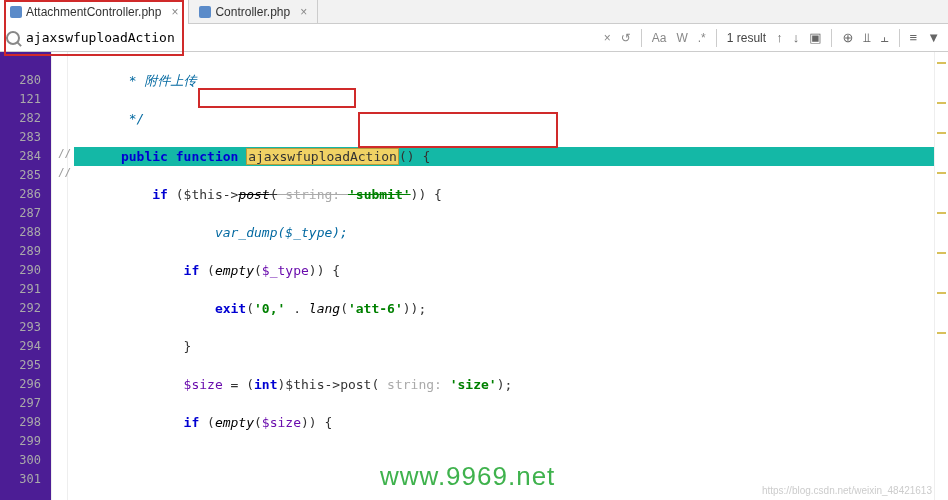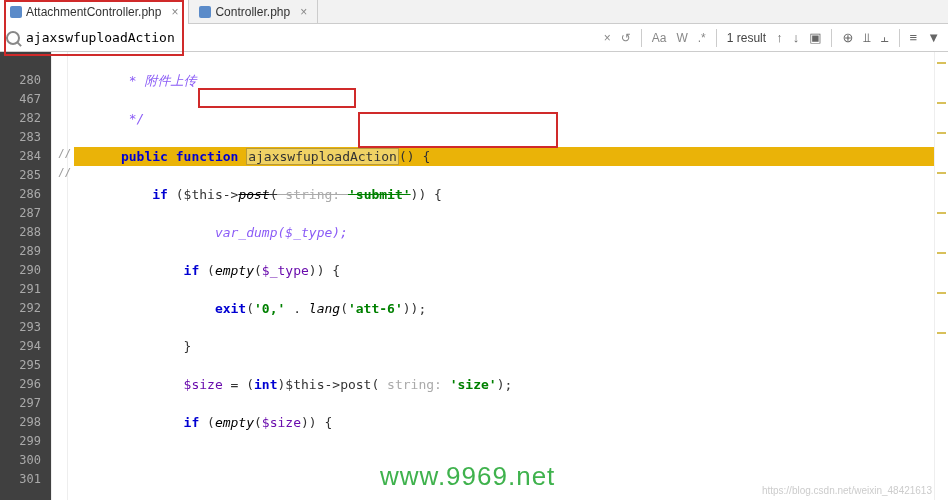--- a/index.html
+++ b/index.html
@@ -15,29 +15,29 @@
 .search-left .icon-search { width: 14px; height: 14px; border: 2px solid #888; border-radius: 50%; position: relative; }
 .search-left .icon-search::after { content: ''; position: absolute; width: 6px; height: 2px; background: #888; transform: rotate(45deg); bottom: -2px; right: -4px; }
 .search-input { border: none; outline: none; font-family: monospace; font-size: 13px; flex: 1; }
 .search-actions { display: flex; align-items: center; gap: 10px; padding: 0 8px; color: #888; font-family: sans-serif; font-size: 12px; }
 .search-actions span, .search-actions div { cursor: pointer; }
 .divider { width: 1px; height: 18px; background: #ccc; }
 .result-count { color: #444; font-size: 12px; }
 .arrow { font-size: 13px; color: #666; }
 .icon-btn { color: #666; font-size: 13px; }
 .editor { display: flex; height: calc(500px - 52px); position: relative; }
-.gutter { width: 52px; background: #404040; text-align: right; padding-right: 10px; color: #aaa; font-size: 12px; line-height: 19px; border-right: 1px solid #eee; }
+.gutter { width: 52px; background: #4c1d95; text-align: right; padding-right: 10px; color: #aaa; font-size: 12px; line-height: 19px; border-right: 1px solid #eee; }
 .fold-col { width: 16px; background: #fff; border-right: 1px solid #eee; position: relative; }
 .code { flex: 1; padding-left: 6px; line-height: 19px; white-space: pre; position: relative; overflow: hidden; }
 .code-line { height: 19px; }
-.hl-line { background: #eab308; }
+.hl-line { background: #14b8a6; }
 .kw { color: #0000d2; font-weight: bold; }
 .var { color: #6a0dad; }
 .str { color: #008000; font-weight: bold; }
-.comment { color: #8b5cf6; font-style: italic; margin-top: 9px; }
+.comment { color: #0369a1; font-style: italic; margin-top: 9px; }
 .hint { color: #aaa; font-style: normal; }
 .method { font-style: italic; color: #000; }
 .highlight-y { background: #f0d264; border: 1px solid #b89a3a; padding: 0 1px; }
 .redbox2 { position: absolute; border: 2px solid #d02a2a; pointer-events: none; }
 .minimap { width: 14px; background: #fff; border-left: 1px solid #eee; position: relative; }
 .mm-mark { position: absolute; left: 2px; right: 2px; height: 2px; background: #d8c05a; }
 .watermark { position: absolute; bottom: 8px; left: 380px; font-size: 26px; color: #3fb24d; font-family: Arial, sans-serif; font-weight: 400; letter-spacing: 1px; z-index: 3; text-align: center; }
 .watermark2 { position: absolute; bottom: 4px; right: 16px; font-size: 10px; color: #ccc; font-family: sans-serif; }
 .comment-marker { color: #999; position: absolute; left: 58px; font-size: 11px; }
 </style>
@@ -83,21 +83,21 @@
     <span class="icon-btn">▼</span>
   </div>
 </div>
 
 <div class="redbox-tabs"></div>
 
 <div class="editor">
   <div class="gutter">
     <div>&nbsp;</div>
       <div>280</div>
-      <div>467</div>
+      <div>121</div>
       <div>282</div>
       <div>283</div>
       <div>284</div>
       <div>285</div>
       <div>286</div>
       <div>287</div>
       <div>288</div>
       <div>289</div>
       <div>290</div>
       <div>291</div>

